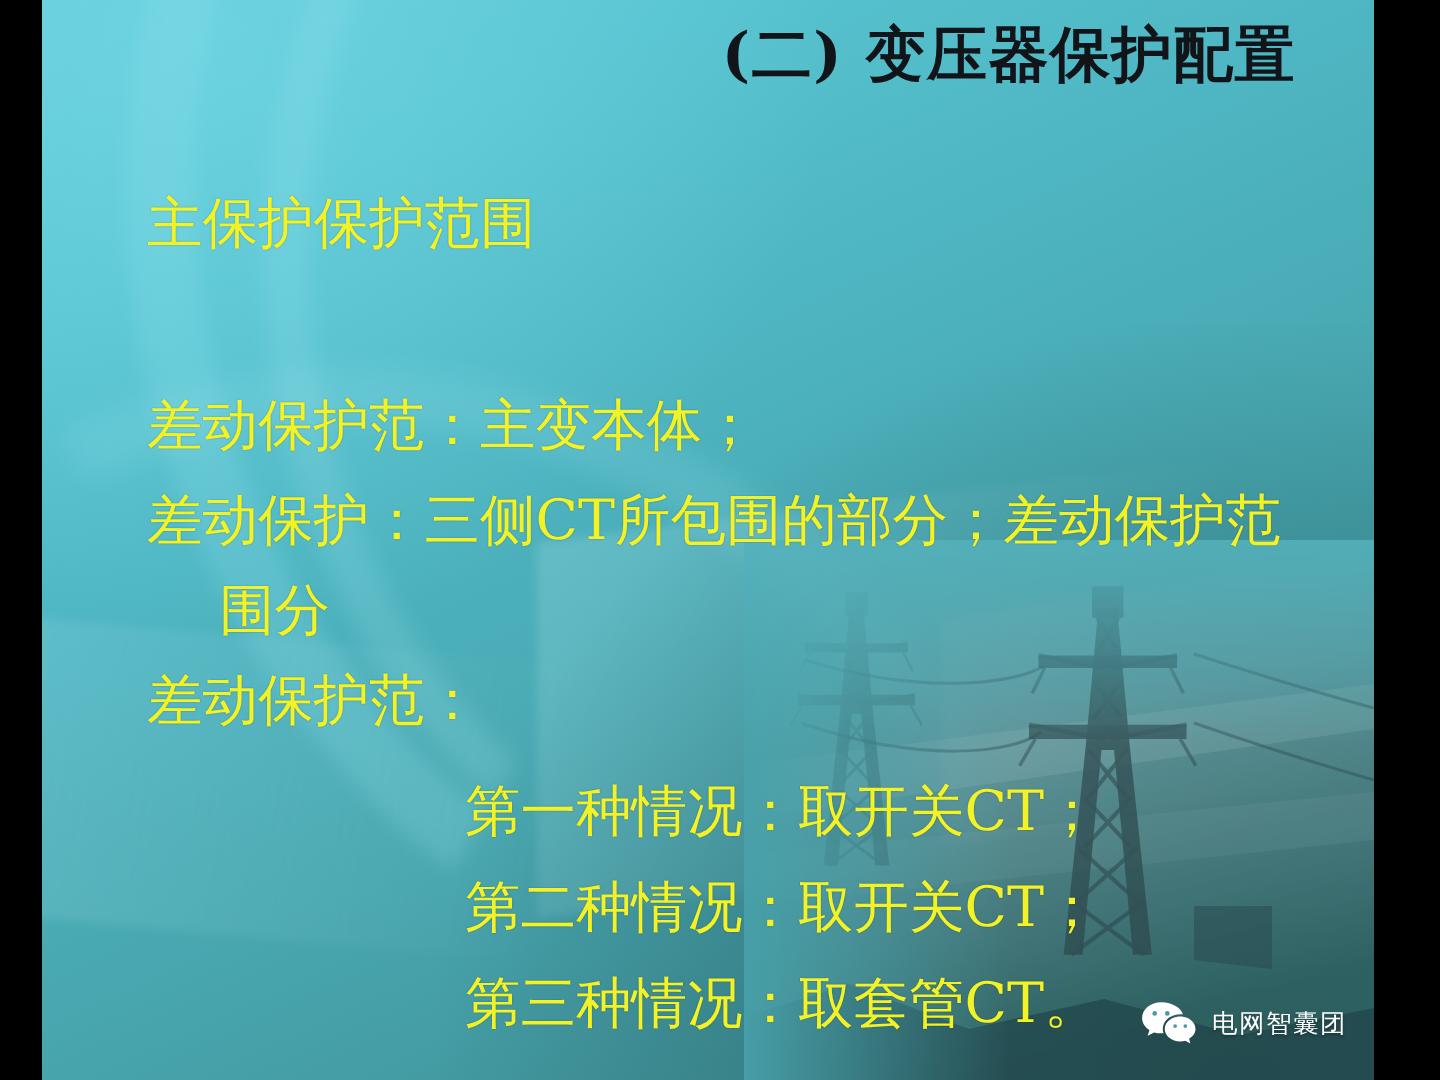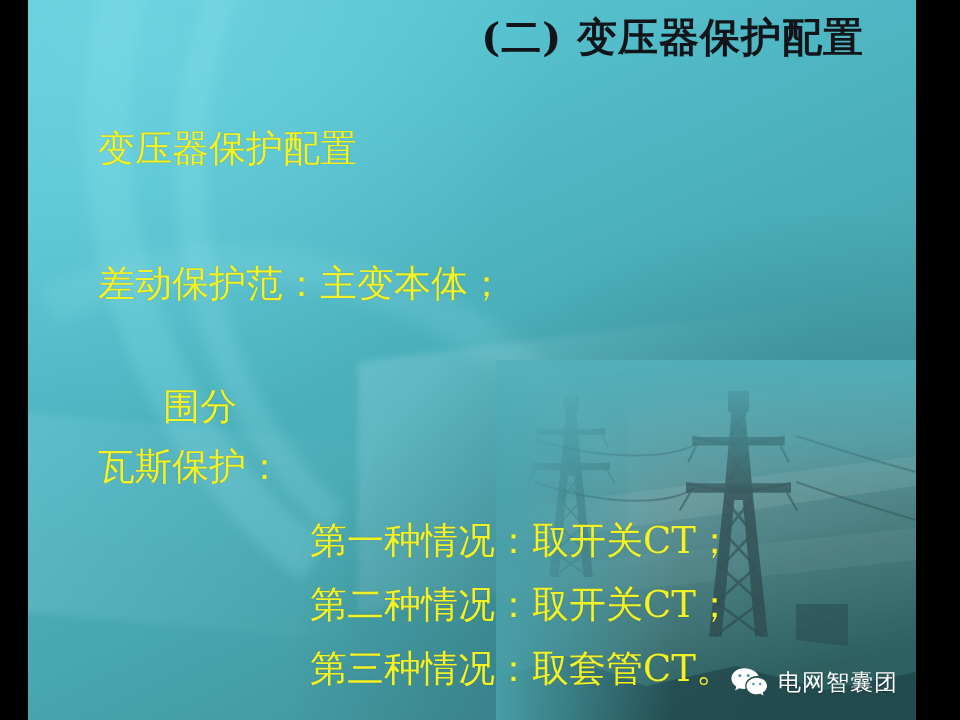--- a/index.html
+++ b/index.html
@@ -128,38 +128,38 @@
     font-family: "DejaVu Serif", "Liberation Serif", serif;
     font-size: 37px;
     line-height: 1;
     white-space: nowrap;
     text-shadow: 0 0 1px rgba(0,0,0,.35);
   }
 
   .l-heading { left: 70px;  top: 130px; }
   .l-1       { left: 70px;  top: 265px; }
   .l-2       { left: 70px;  top: 328px; }
-  .l-2b      { left: 135px; top: 388px; text-align: center; }
+  .l-2b      { left: 118px; top: 388px; text-align: center; }
   .l-3       { left: 70px;  top: 448px; }
   .l-c1      { left: 282px; top: 522px; }
   .l-c2      { left: 282px; top: 586px; }
   .l-c3      { left: 282px; top: 650px; }
 
   
   .watermark {
     position: absolute;
     right: 18px; bottom: 22px;
     display: flex;
     align-items: center;
     gap: 10px;
   }
   .wm-label {
     color: #ffffff;
     font-family: "DejaVu Sans", "Liberation Sans", sans-serif;
-    font-size: 23px;
+    font-size: 17px;
     letter-spacing: 1px;
     white-space: nowrap;
     text-shadow: 0 1px 2px rgba(0,0,0,.35);
   }
   .wm-icon { width: 38px; height: 32px; display: block; }
 </style>
 </head>
 <body>
 
 <div id="slide">
@@ -241,24 +241,25 @@
       <path d="M0 318 L70 296 L150 326 L240 306 L330 330 L420 312 L420 360 L0 360 Z" fill="#1f3f44" opacity="0.72"></path>
 
       <rect x="0" y="0" width="420" height="360" fill="url(#fadeL)"></rect>
       <rect x="0" y="0" width="420" height="360" fill="url(#fadeT)"></rect>
     </svg>
   </div>
 
   <div class="title">(二) 变压器保护配置</div>
 
   <div class="body-text">
-    <div class="line l-heading">变压器保护配置</div>
+    <div class="line l-heading">主保护保护范围</div>
     <div class="line l-1">差动保护范：主变本体；</div>
+    <div class="line l-2">差动保护：三侧CT所包围的部分；差动保护范</div>
     <div class="line l-2b">围分</div>
-    <div class="line l-3">瓦斯保护：</div>
+    <div class="line l-3">差动保护范：</div>
 
     <div class="line l-c1">第一种情况：取开关CT；</div>
     <div class="line l-c2">第二种情况：取开关CT；</div>
     <div class="line l-c3">第三种情况：取套管CT。</div>
   </div>
 
   <div class="watermark">
     <span class="wm-icon-wrap">
       <svg class="wm-icon" viewBox="0 0 38 32" aria-hidden="true">
 

